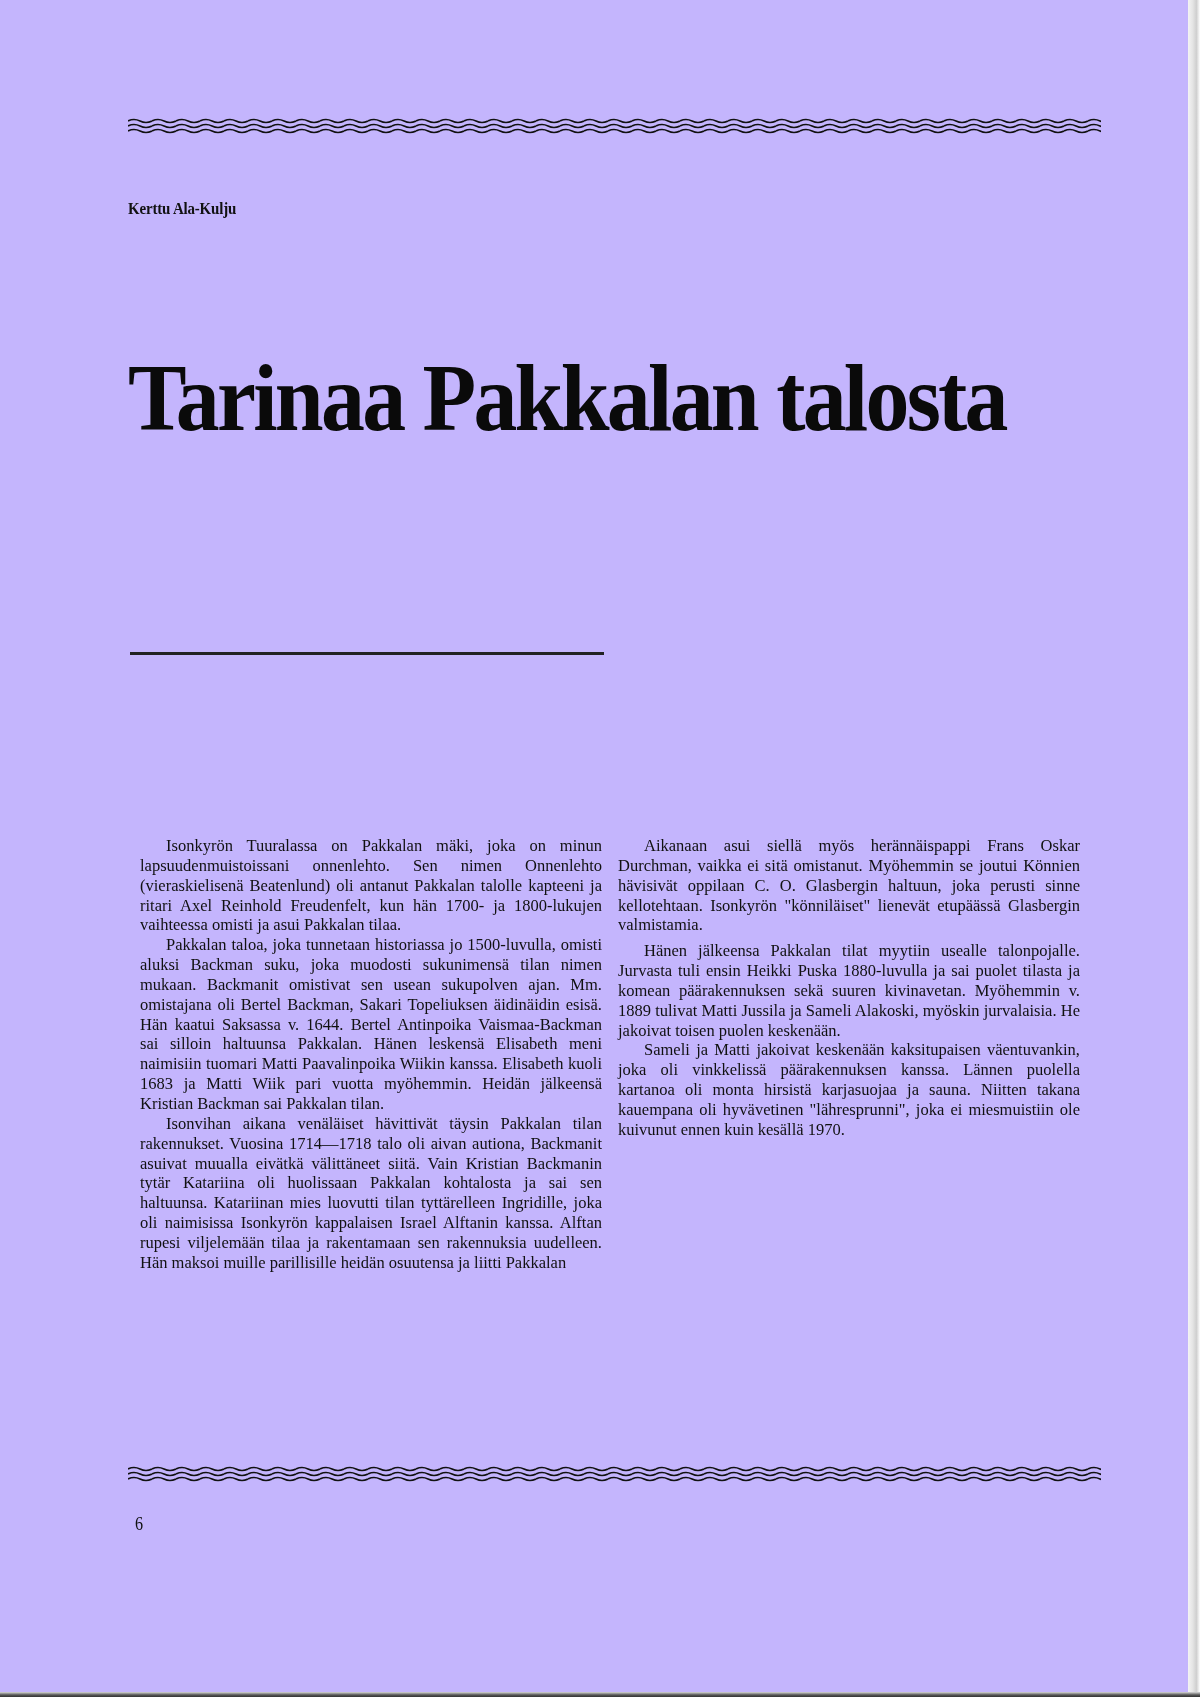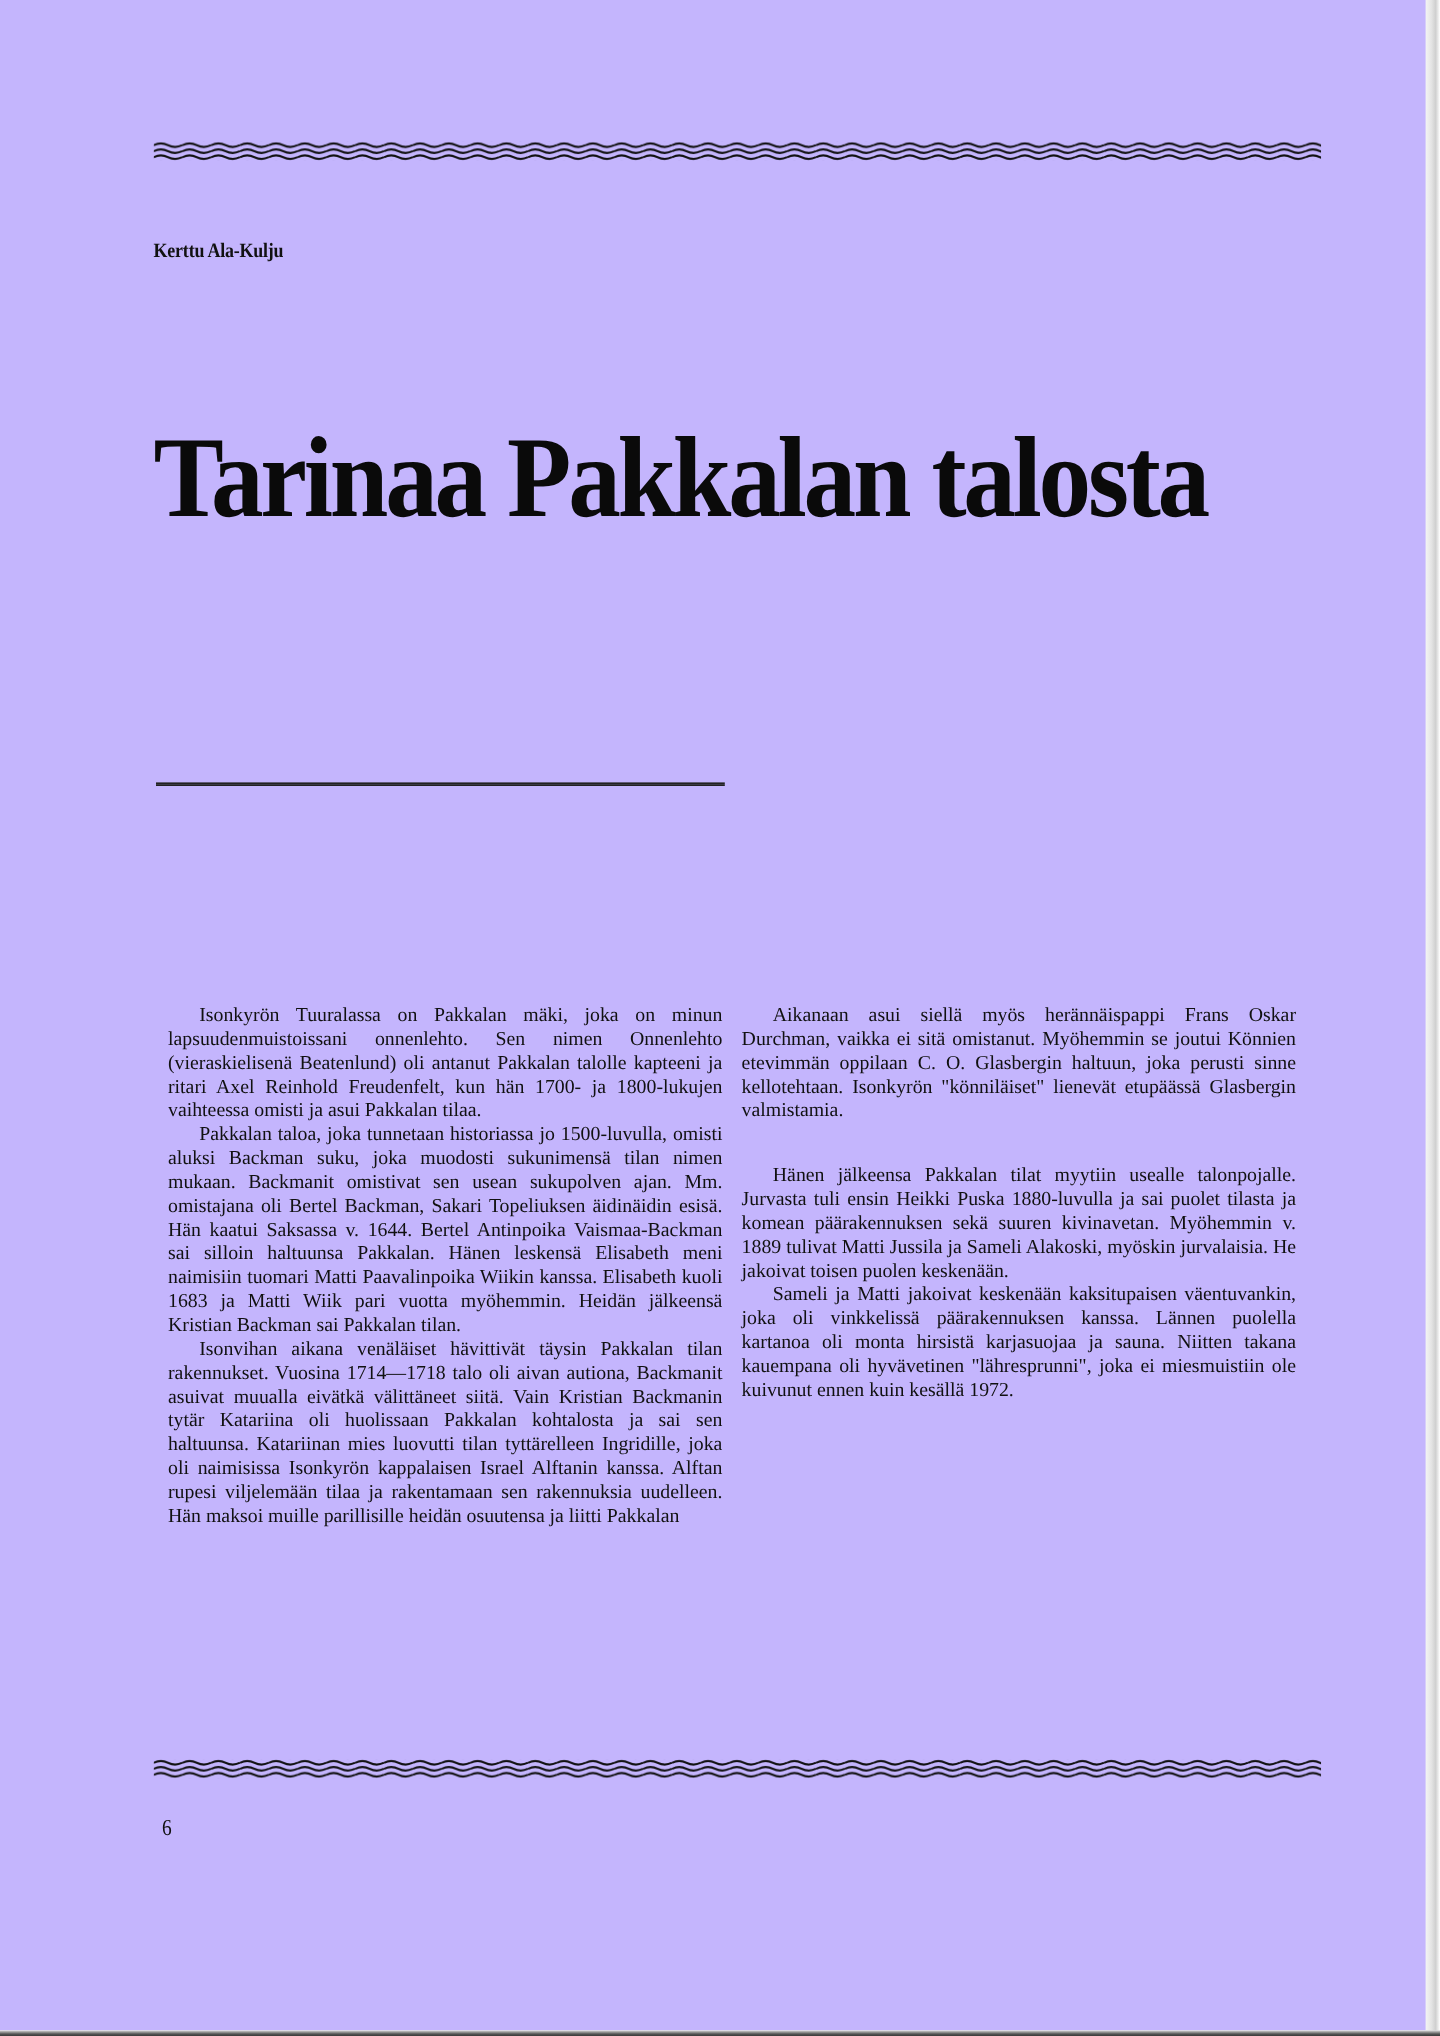--- a/index.html
+++ b/index.html
@@ -100,21 +100,21 @@
       font-size: 16.5px;
       line-height: 19.85px;
     }
     .col p {
       margin: 0;
       text-align: justify;
       text-indent: 26px;
       hyphens: none;
     }
     .col p.cont { text-indent: 0; }
-    .col p.gap { margin-top: 34px; }
+    .col p.gap { margin-top: 6px; }
     .col-left { margin-left: 0; }
     .col-right { margin-left: 0; width: 462px; }
     .page-number {
       position: absolute;
       left: 135px;
       top: 1513px;
       font-size: 19px;
       font-family: "Liberation Serif", serif;
       transform: scaleX(0.85);
       transform-origin: left top;
@@ -147,23 +147,23 @@
     <div class="rule"></div>
   </div>
 
   <div class="columns">
     <div class="col col-left">
       <p>Isonkyrön Tuuralassa on Pakkalan mäki, joka on minun lapsuudenmuistoissani onnenlehto. Sen nimen Onnenlehto (vieraskielisenä Beatenlund) oli antanut Pakkalan talolle kapteeni ja ritari Axel Reinhold Freudenfelt, kun hän 1700- ja 1800-lukujen vaihteessa omisti ja asui Pakkalan tilaa.</p>
       <p>Pakkalan taloa, joka tunnetaan historiassa jo 1500-luvulla, omisti aluksi Backman suku, joka muodosti sukunimensä tilan nimen mukaan. Backmanit omistivat sen usean sukupolven ajan. Mm. omistajana oli Bertel Backman, Sakari Topeliuksen äidinäidin esisä. Hän kaatui Saksassa v. 1644. Bertel Antinpoika Vaismaa-Backman sai silloin haltuunsa Pakkalan. Hänen leskensä Elisabeth meni naimisiin tuomari Matti Paavalinpoika Wiikin kanssa. Elisabeth kuoli 1683 ja Matti Wiik pari vuotta myöhemmin. Heidän jälkeensä Kristian Backman sai Pakkalan tilan.</p>
       <p>Isonvihan aikana venäläiset hävittivät täysin Pakkalan tilan rakennukset. Vuosina 1714—1718 talo oli aivan autiona, Backmanit asuivat muualla eivätkä välittäneet siitä. Vain Kristian Backmanin tytär Katariina oli huolissaan Pakkalan kohtalosta ja sai sen haltuunsa. Katariinan mies luovutti tilan tyttärelleen Ingridille, joka oli naimisissa Isonkyrön kappalaisen Israel Alftanin kanssa. Alftan rupesi viljelemään tilaa ja rakentamaan sen rakennuksia uudelleen. Hän maksoi muille parillisille heidän osuutensa ja liitti Pakkalan</p>
     </div>
     <div class="col col-right">
-      <p>Aikanaan asui siellä myös herännäispappi Frans Oskar Durchman, vaikka ei sitä omistanut. Myöhemmin se joutui Könnien etevimmän oppilaan C. O. Glasbergin haltuun, joka perusti sinne kellotehtaan. Isonkyrön "könniläiset" lienevät etupäässä Glasbergin valmistamia.</p>
+      <p>Aikanaan asui siellä myös herännäispappi Frans Oskar Durchman, vaikka ei sitä omistanut. Myöhemmin se joutui Könnien hävisivät oppilaan C. O. Glasbergin haltuun, joka perusti sinne kellotehtaan. Isonkyrön "könniläiset" lienevät etupäässä Glasbergin valmistamia.</p>
       <p class="gap">Hänen jälkeensa Pakkalan tilat myytiin usealle talonpojalle. Jurvasta tuli ensin Heikki Puska 1880-luvulla ja sai puolet tilasta ja komean päärakennuksen sekä suuren kivinavetan. Myöhemmin v. 1889 tulivat Matti Jussila ja Sameli Alakoski, myöskin jurvalaisia. He jakoivat toisen puolen keskenään.</p>
-      <p>Sameli ja Matti jakoivat keskenään kaksitupaisen väentuvankin, joka oli vinkkelissä päärakennuksen kanssa. Lännen puolella kartanoa oli monta hirsistä karjasuojaa ja sauna. Niitten takana kauempana oli hyvävetinen "lähresprunni", joka ei miesmuistiin ole kuivunut ennen kuin kesällä 1972.</p>
+      <p>Sameli ja Matti jakoivat keskenään kaksitupaisen väentuvankin, joka oli vinkkelissä päärakennuksen kanssa. Lännen puolella kartanoa oli monta hirsistä karjasuojaa ja sauna. Niitten takana kauempana oli hyvävetinen "lähresprunni", joka ei miesmuistiin ole kuivunut ennen kuin kesällä 1970.</p>
     </div>
   </div>
 
   <div class="wavy-rule" style="top:1466px;">
     <svg viewBox="0 0 973 16" preserveAspectRatio="none">
       <defs>
         <pattern id="wave2" x="0" y="0" width="24" height="16" patternUnits="userSpaceOnUse">
           <path d="M0 3 Q6 0 12 3 T24 3" fill="none" stroke="#111" stroke-width="1.6"></path>
           <path d="M0 8 Q6 5 12 8 T24 8" fill="none" stroke="#111" stroke-width="1.6"></path>
           <path d="M0 13 Q6 10 12 13 T24 13" fill="none" stroke="#111" stroke-width="1.6"></path>

